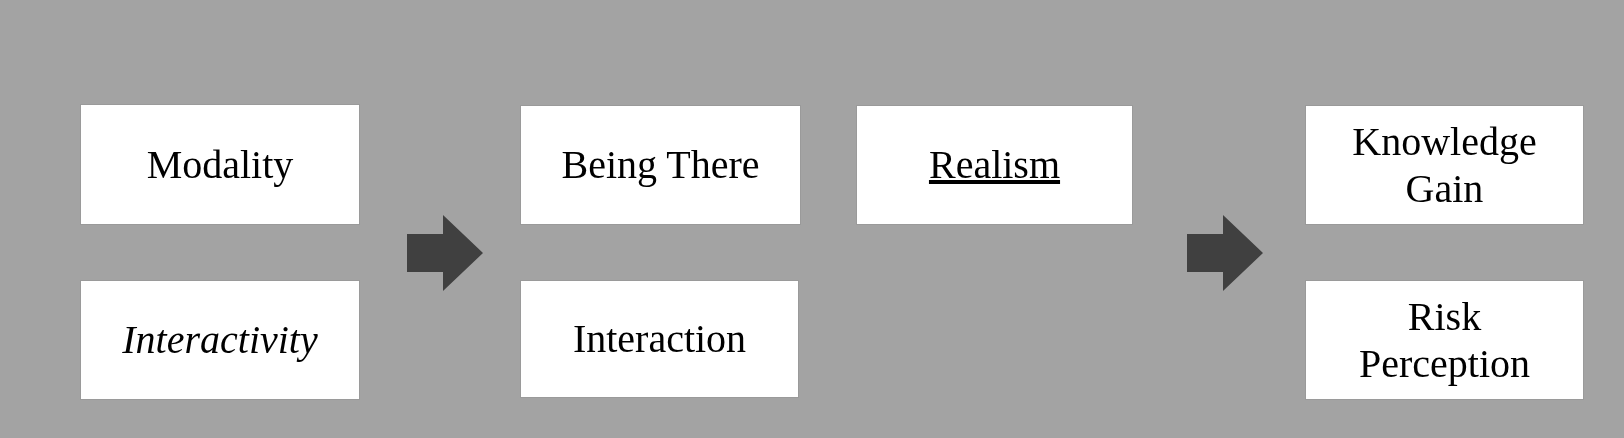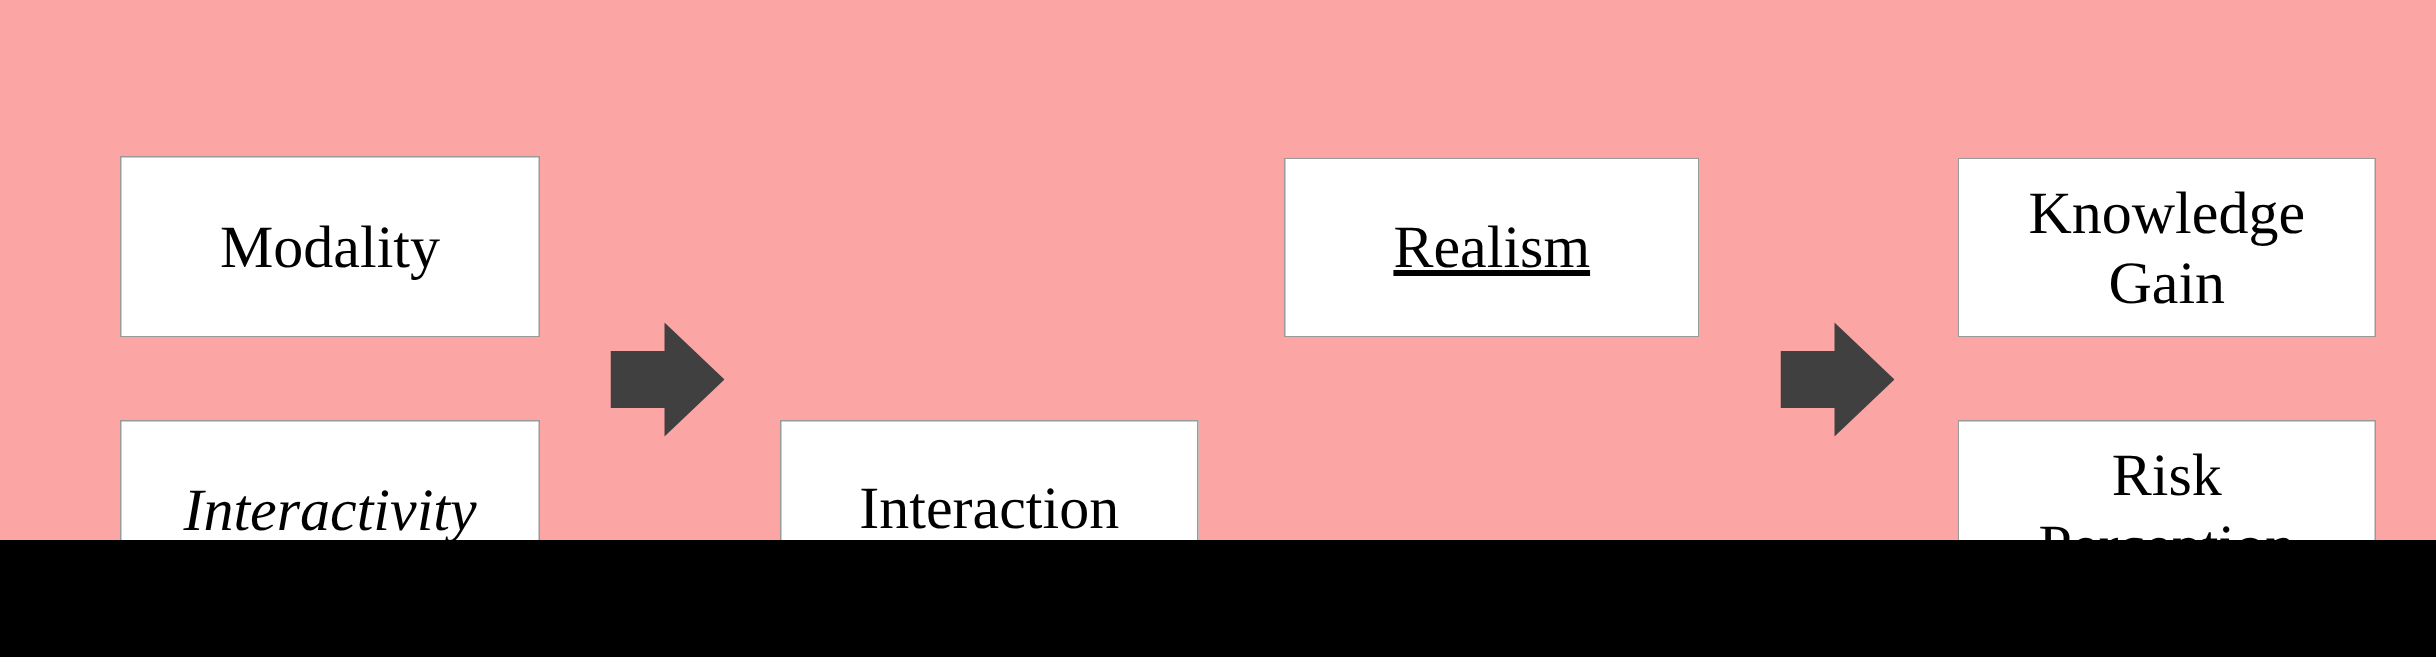--- a/index.html
+++ b/index.html
@@ -3,22 +3,22 @@
 <meta charset="utf-8">
 <style>
   html, body {
     margin: 0;
     padding: 0;
     background: #000000;
   }
   #canvas {
     position: relative;
     width: 1624px;
-    height: 360px;
-    background: #fca5a5;
+    height: 438px;
+    background: #a3a3a3;
     overflow: hidden;
     font-family: "Liberation Serif", "DejaVu Serif", serif;
   }
   .node {
     position: absolute;
     background: #ffffff;
     border: 1px solid #9a9a9a;
     box-sizing: border-box;
     display: flex;
     align-items: center;
@@ -58,20 +58,23 @@
   </div>
 
   <div class="node" id="box-interactivity">
     <span class="label">Interactivity</span>
   </div>
 
   <svg class="arrow" id="arrow-1" viewBox="0 0 76 76">
     <polygon points="0,19 36,19 36,0 76,38 36,76 36,57 0,57" fill="#404040"></polygon>
   </svg>
 
+  <div class="node" id="box-being-there">
+    <span class="label">Being There</span>
+  </div>
 
   <div class="node" id="box-interaction">
     <span class="label">Interaction</span>
   </div>
 
   <div class="node" id="box-realism">
     <span class="label">Realism</span>
   </div>
 
   <svg class="arrow" id="arrow-2" viewBox="0 0 76 76">

